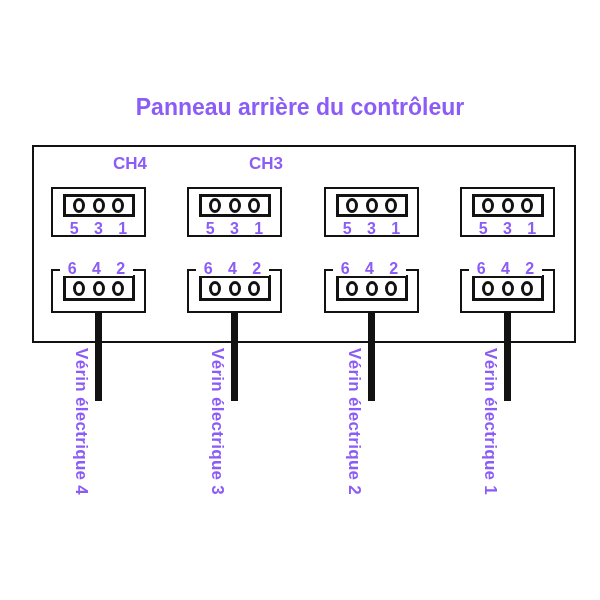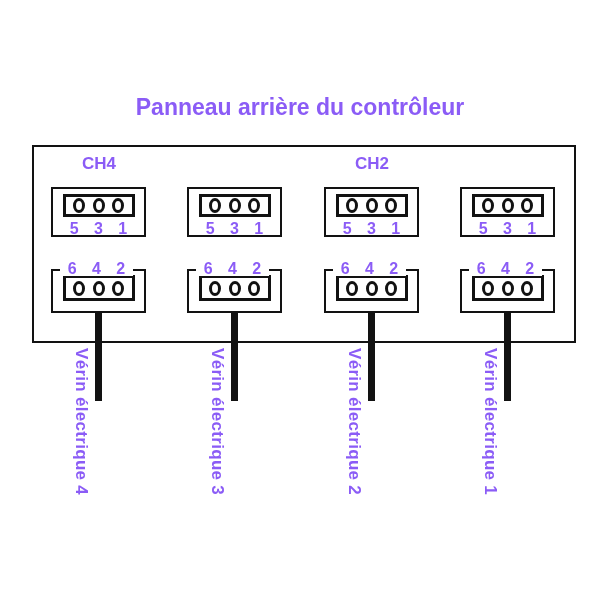--- a/index.html
+++ b/index.html
@@ -12,21 +12,21 @@
     position:absolute;top:94px;left:0;width:600px;text-align:center;
     font-size:23px;font-weight:bold;letter-spacing:0px;
   }
   .panel{
     position:absolute;left:32px;top:145px;width:540px;height:194px;
     border:2px solid #121212;background:#ffffff;
   }
   .channel{position:absolute;top:145px;width:96px;height:370px;}
   .col-0{left:51px}.col-1{left:187px}.col-2{left:324px}.col-3{left:460px}
   .ch-label{
-    position:absolute;top:9px;left:0;width:96px;text-align:center;
+    position:absolute;top:9px;left:0;width:96px;text-align:right;
     font-size:17px;font-weight:bold;
   }
   .conn{
     position:absolute;left:0;width:91px;border:2px solid #121212;background:#ffffff;
   }
   .conn-top{top:42px;height:46px;}
   .conn-bottom{top:124px;height:40px;}
   .socket{
     margin:5px auto 0 auto;width:66px;height:17px;border:3px solid #121212;
     display:flex;align-items:center;justify-content:space-evenly;
@@ -89,20 +89,21 @@
         <span class="pin-hole"></span>
         <span class="pin-hole"></span>
         <span class="pin-hole"></span>
       </div>
     </div>
     <div class="cable"></div>
     <div class="cable-label">Vérin électrique 4</div>
   </div>
 
   <div class="channel col-1">
+    <div class="ch-label">CH3</div>
     <div class="conn conn-top">
       <div class="socket">
         <span class="pin-hole"></span>
         <span class="pin-hole"></span>
         <span class="pin-hole"></span>
       </div>
       <div class="pins">
         <span>5</span>
         <span>3</span>
         <span>1</span>
@@ -118,21 +119,20 @@
         <span class="pin-hole"></span>
         <span class="pin-hole"></span>
         <span class="pin-hole"></span>
       </div>
     </div>
     <div class="cable"></div>
     <div class="cable-label">Vérin électrique 3</div>
   </div>
 
   <div class="channel col-2">
-    <div class="ch-label">CH2</div>
     <div class="conn conn-top">
       <div class="socket">
         <span class="pin-hole"></span>
         <span class="pin-hole"></span>
         <span class="pin-hole"></span>
       </div>
       <div class="pins">
         <span>5</span>
         <span>3</span>
         <span>1</span>

